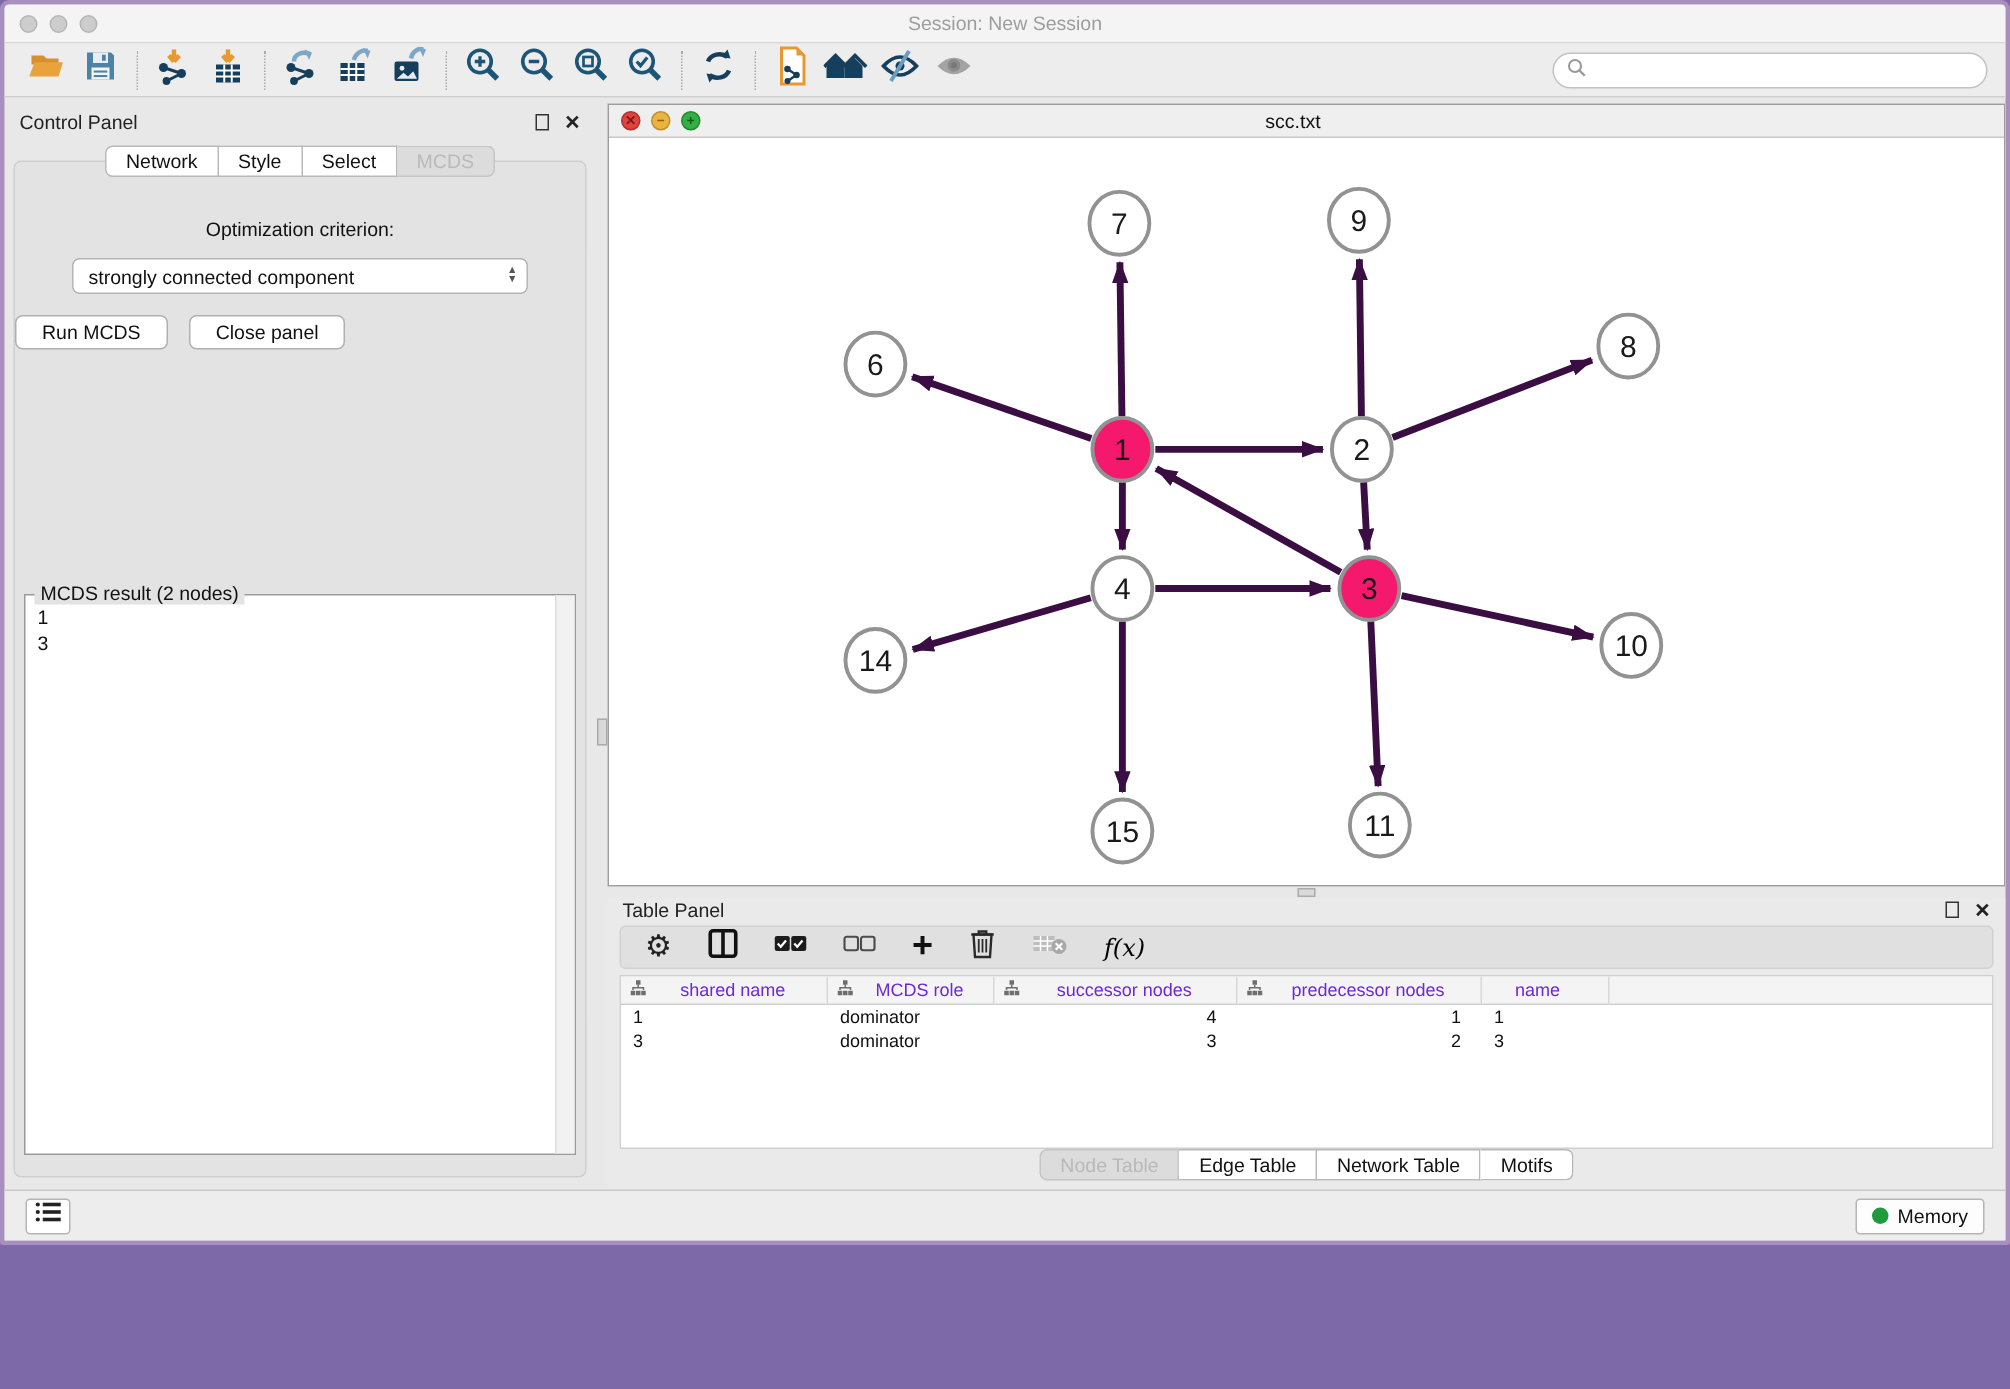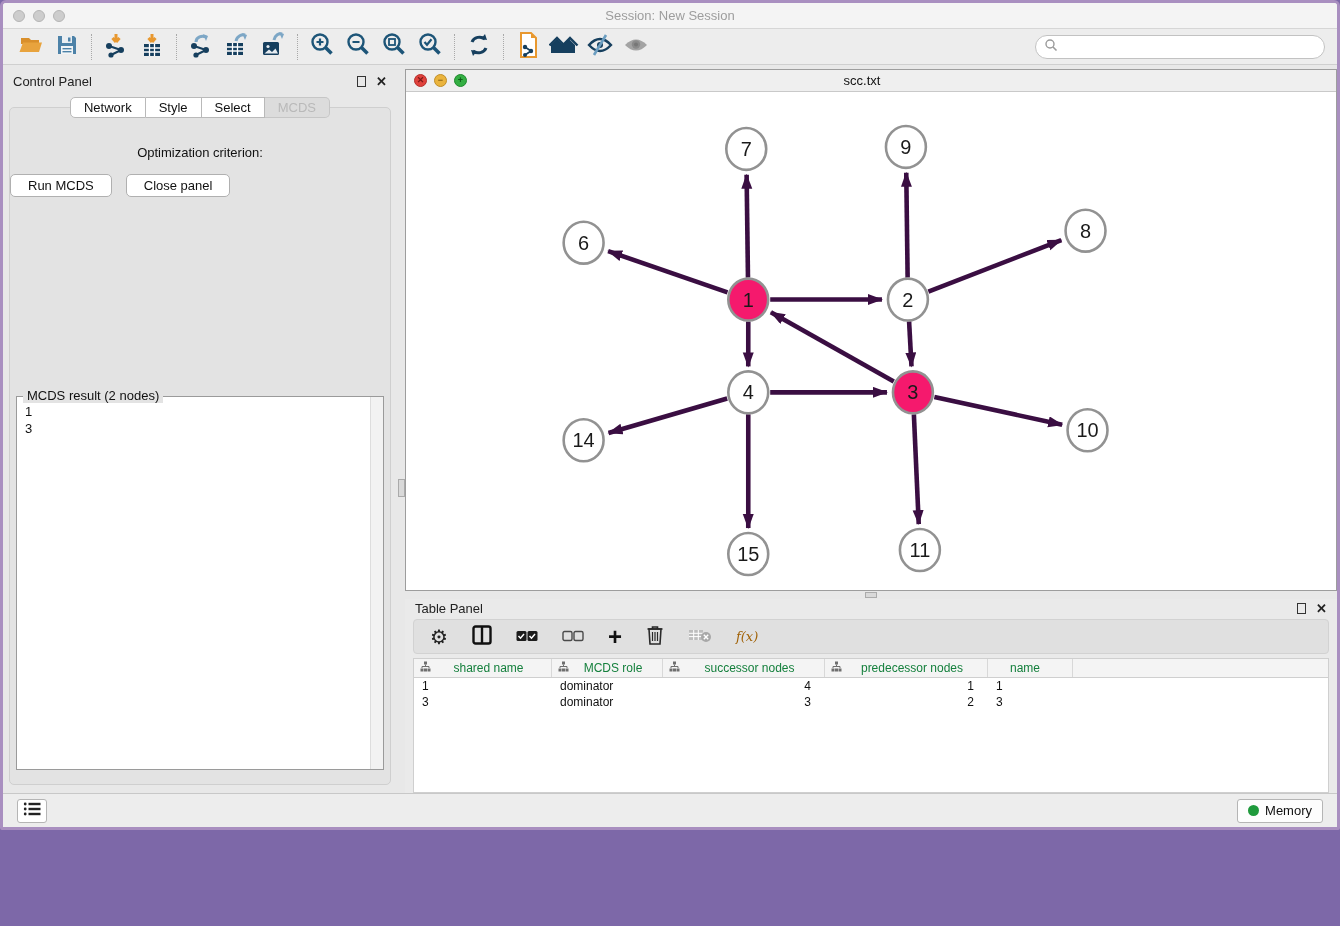--- a/index.html
+++ b/index.html
@@ -75,25 +75,25 @@
   .grip-h { width:12px; height:6px; background:#d9d9d9; border:1px solid #ababab; position:absolute;
             left:50%; top:1px; transform:translateX(-50%); }
 
   
   .table-panel { flex:1; background:#eaeaea; display:flex; flex-direction:column; min-height:0; }
   .tp-toolbar { margin:2px 8px 0 8px; height:44px; background:#e0e0e0; border:1px solid #d2d2d2; border-radius:4px;
                 display:flex; align-items:center; gap:24px; padding-left:16px; }
   .tp-ibtn { display:flex; align-items:center; justify-content:center; }
   .gear-glyph { font-size:20px; color:#222; line-height:1; }
   .plus-glyph { font-size:24px; font-weight:bold; color:#111; line-height:1; }
-  .fx { font-family:"DejaVu Serif", serif; font-style:italic; font-size:13px; color:#a16207; }
+  .fx { font-family:"DejaVu Serif", serif; font-style:italic; font-size:16px; color:#000000; }
 
   .ntable { margin:4px 8px 0 8px; background:#fff; border:1px solid #cfcfcf; height:176px; overflow:hidden; }
   .thead { display:flex; background:#f4f4f4; border-bottom:1px solid #cfcfcf; height:19px; }
-  .th { display:flex; align-items:center; border-right:1px solid #d8d8d8; font-size:12px; color:#15803d; }
+  .th { display:flex; align-items:center; border-right:1px solid #d8d8d8; font-size:12px; color:#6d28d9; }
   .th .tree { margin:0 5px 0 6px; flex:0 0 auto; }
   .th .lbl { flex:1; text-align:center; padding-right:10px; }
   .trow { display:flex; height:16px; align-items:center; }
   .td { font-size:12px; color:#111; overflow:hidden; white-space:nowrap; }
 
   .tp-tabs { display:flex; justify-content:center; margin:auto 0 6px 0; }
 
   
   .statusbar { height:34px; background:#ededed; border-top:1px solid #c8c8c8; display:flex; align-items:center;
                padding:0 14px; flex:0 0 auto; }
@@ -271,20 +271,27 @@
         </span>
       </div>
       <div class="tabrow" id="cp-tabs">
           <span class="tab">Network</span>
           <span class="tab">Style</span>
           <span class="tab">Select</span>
           <span class="tab sel">MCDS</span>
         </div>
       <div class="cp-body">
         <div class="opt-label">Optimization criterion:</div>
+        <div class="combo">
+          <span class="val">strongly connected component</span>
+          <span class="updown">
+            <span style="font-size:7px;color:#555;">▲</span>
+            <span style="font-size:7px;color:#555;">▼</span>
+          </span>
+        </div>
         <div class="btnrow">
           <button class="pushbtn">Run MCDS</button>
           <button class="pushbtn">Close panel</button>
         </div>
         <div class="mcds-box">
           <span class="mcds-legend">MCDS result (2 nodes)</span>
           <div class="mcds-text" id="mcds-lines">
               <div>1</div>
               <div>3</div>
             </div>
@@ -495,20 +502,26 @@
               </div>
               <div class="trow">
                 <div class="td" style="width: 138px; text-align: left; padding: 0px 0px 0px 8px;">3</div>
                 <div class="td" style="width: 111px; text-align: left; padding: 0px 0px 0px 8px;">dominator</div>
                 <div class="td" style="width: 162px; text-align: right; padding: 0px 14px 0px 0px;">3</div>
                 <div class="td" style="width: 163px; text-align: right; padding: 0px 14px 0px 0px;">2</div>
                 <div class="td" style="width: 85px; text-align: left; padding: 0px 0px 0px 8px;">3</div>
               </div>
             </div>
         </div>
+        <div class="tp-tabs" id="tp-tabs">
+            <span class="tab sel">Node Table</span>
+            <span class="tab">Edge Table</span>
+            <span class="tab">Network Table</span>
+            <span class="tab">Motifs</span>
+          </div>
       </div>
 
     </div>
   </div>
 
   <div class="statusbar">
     <span class="list-btn">
       <span><svg width="18" height="16" viewBox="0 0 18 16">
             <circle cx="2.2" cy="3" r="1.4" fill="#222"></circle>
             <circle cx="2.2" cy="8" r="1.4" fill="#222"></circle>

